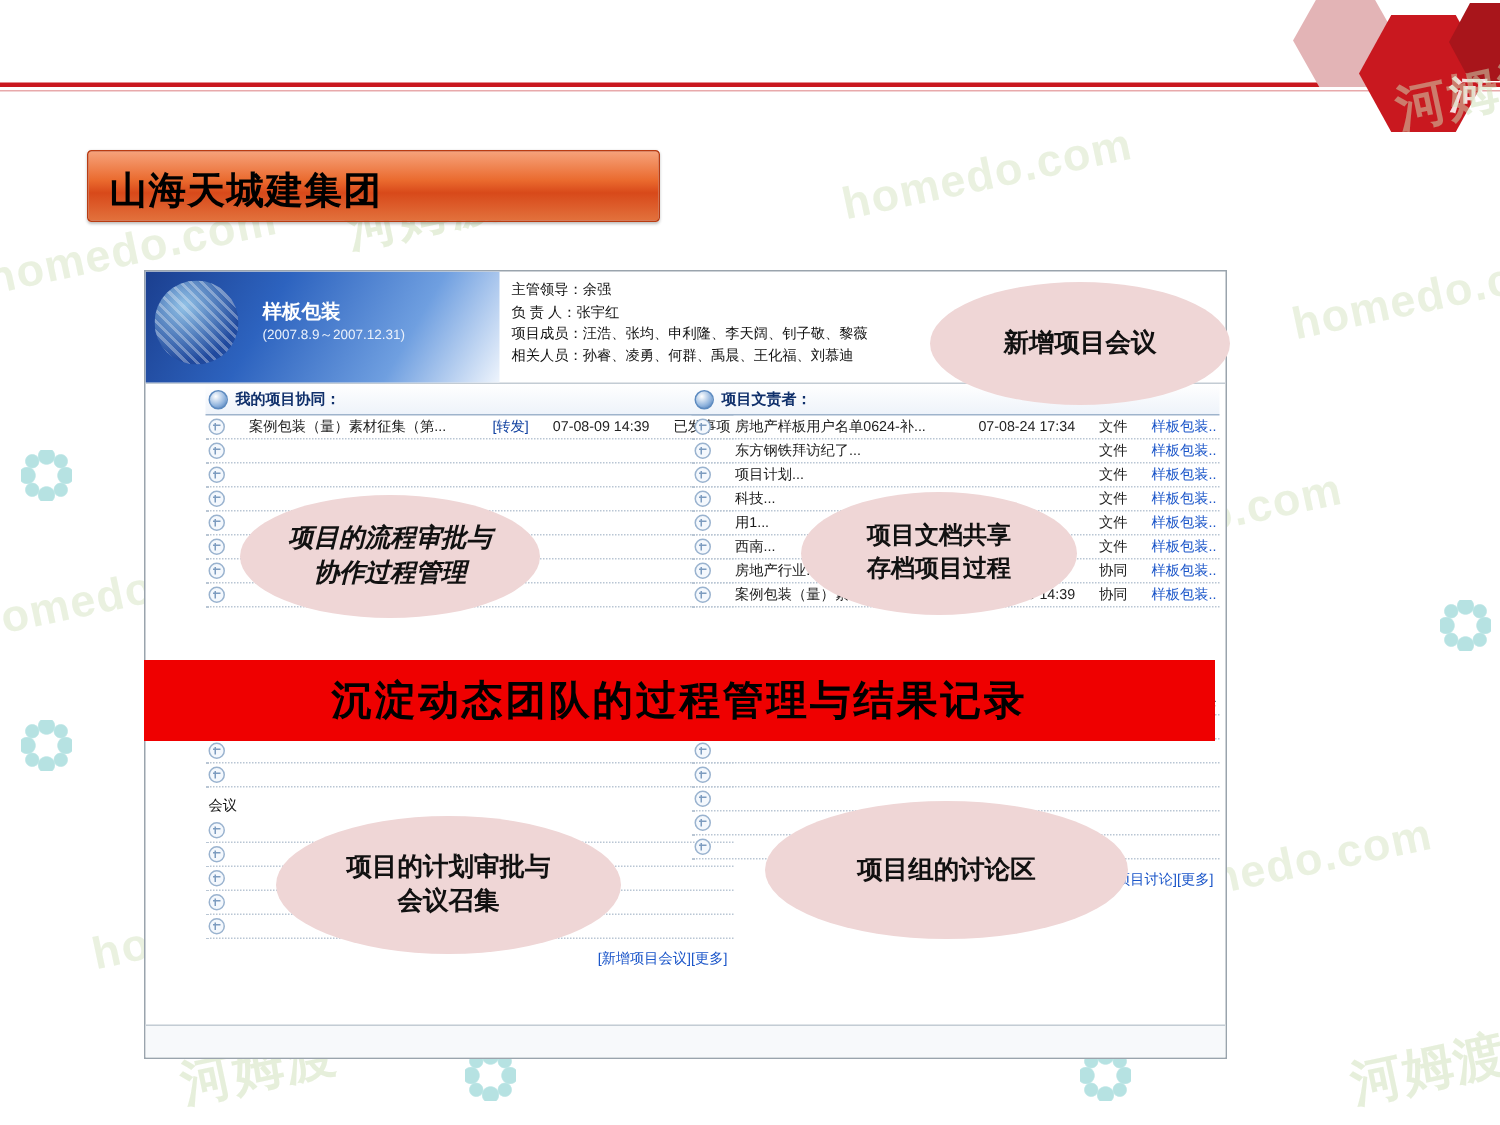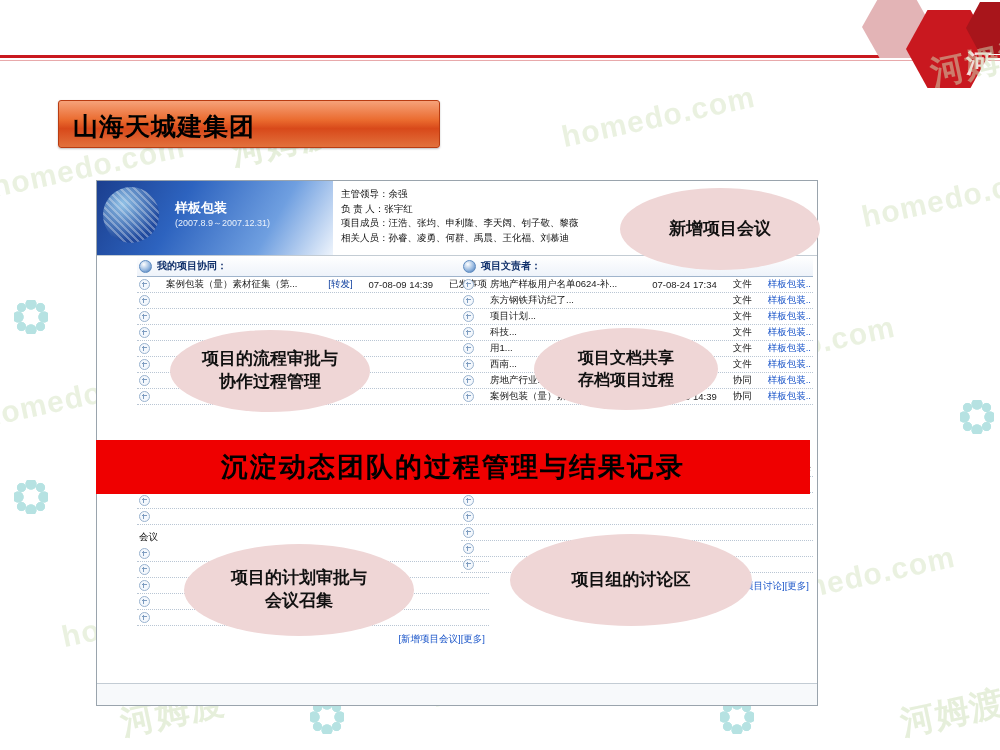--- a/index.html
+++ b/index.html
@@ -142,21 +142,21 @@
   }
 
   
   .callout {
     position:absolute; display:flex; align-items:center; justify-content:center;
     text-align:center; border-radius:50%;
     background:#efd6d6; color:#111; font-weight:bold;
     z-index:20; line-height:1.35;
   }
   .c1 { left:620px; top:188px; width:200px; height:82px; font-size:17px; }
-  .c2 { left:170px; top:330px; width:200px; height:82px; font-size:17px; }
+  .c2 { left:160px; top:330px; width:200px; height:82px; font-size:17px;font-style:italic; }
   .c3 { left:534px; top:328px; width:184px; height:82px; font-size:16px; }
   .c4 { left:184px; top:544px; width:230px; height:92px; font-size:17px; }
   .c5 { left:510px; top:534px; width:242px; height:92px; font-size:17px; }
 
   
   .banner {
     position:absolute; left:96px; top:440px; width:714px; height:54px;
     background:#ef0000; z-index:30; display:flex; align-items:center; justify-content:center;
   }
   .banner span { color:#000000; font-size:27px; font-weight:bold; letter-spacing:2px; }

